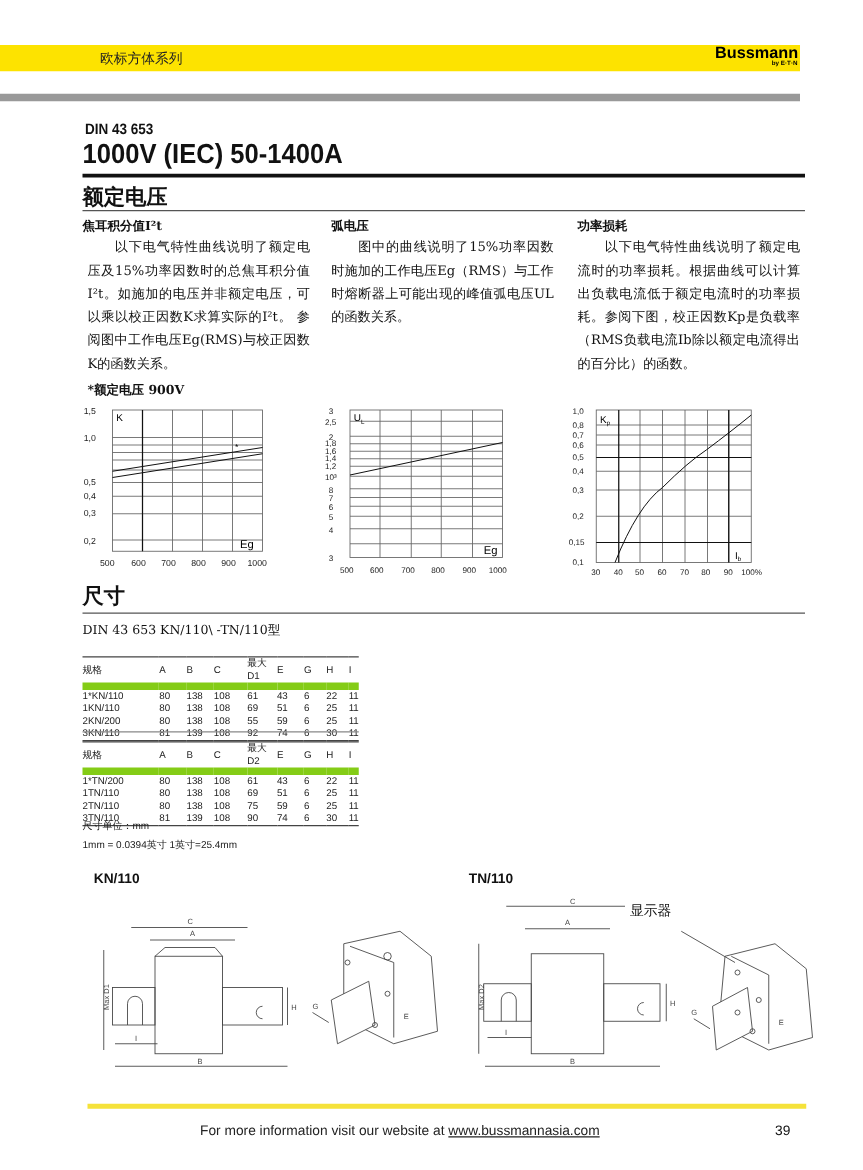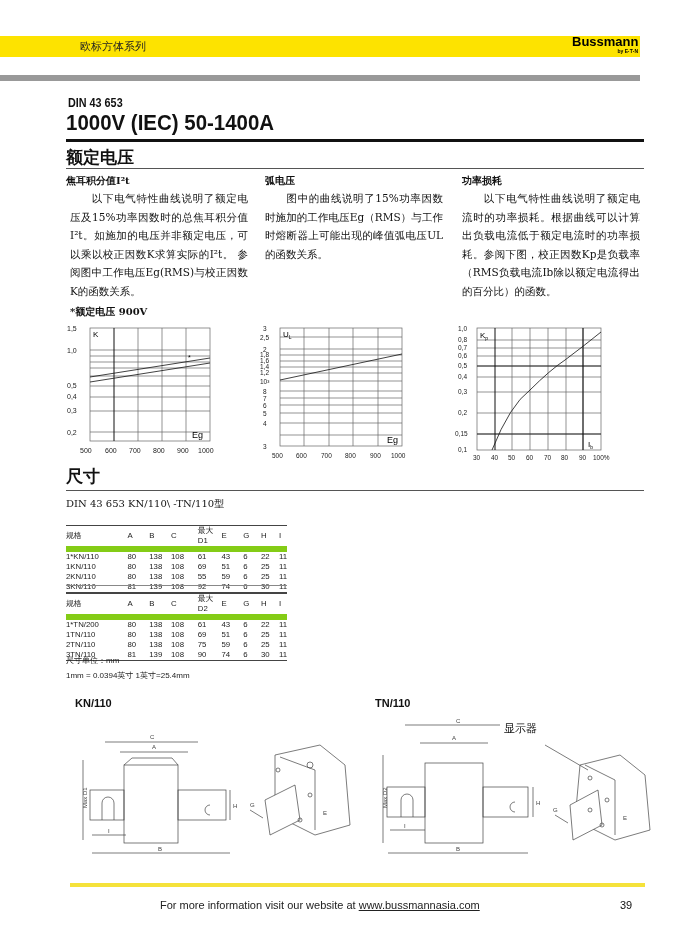--- a/index.html
+++ b/index.html
@@ -239,21 +239,21 @@
         <td>80</td>
         <td>138</td>
         <td>108</td>
         <td>69</td>
         <td>51</td>
         <td>6</td>
         <td>25</td>
         <td>11</td>
       </tr>
     <tr>
-        <td>2KN/110</td>
+        <td>2KN/200</td>
         <td>80</td>
         <td>138</td>
         <td>108</td>
         <td>55</td>
         <td>59</td>
         <td>6</td>
         <td>25</td>
         <td>11</td>
       </tr>
     <tr>

